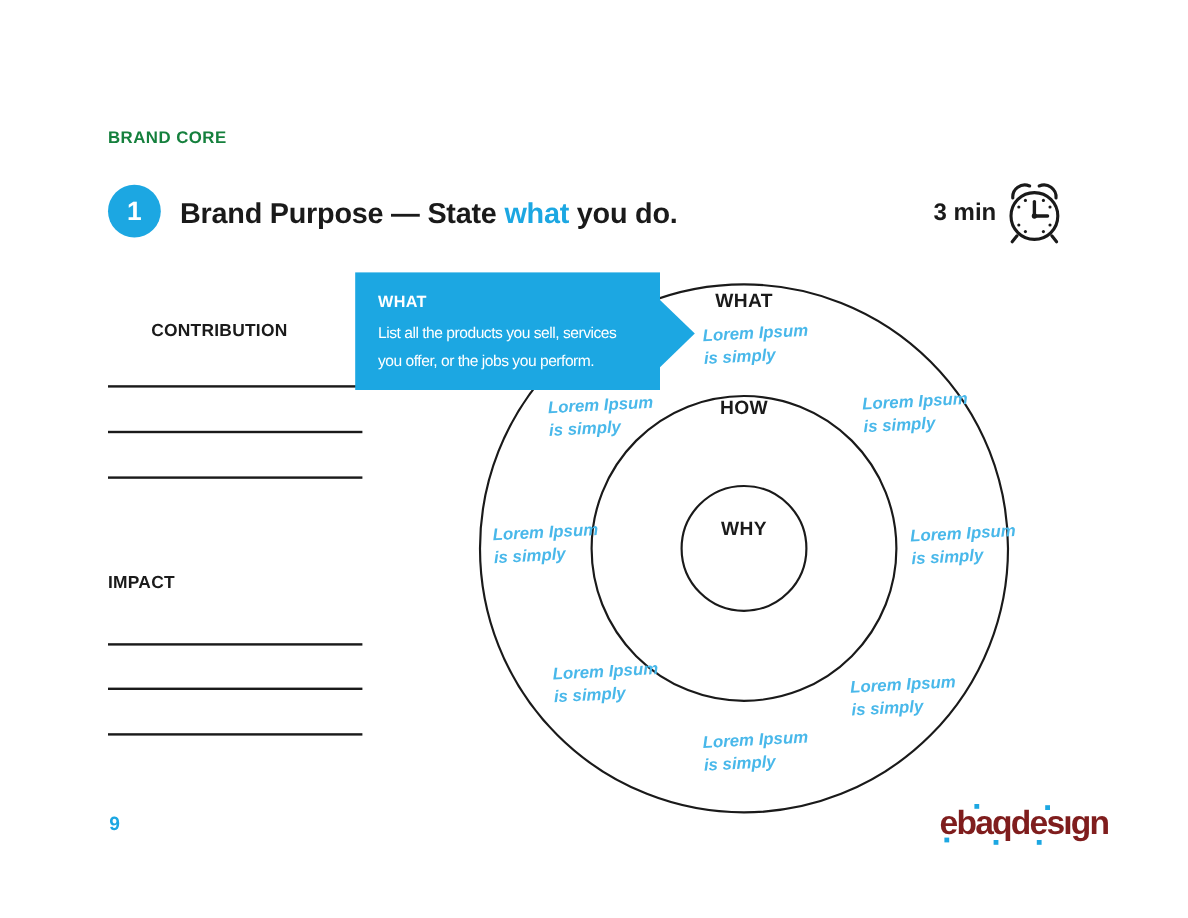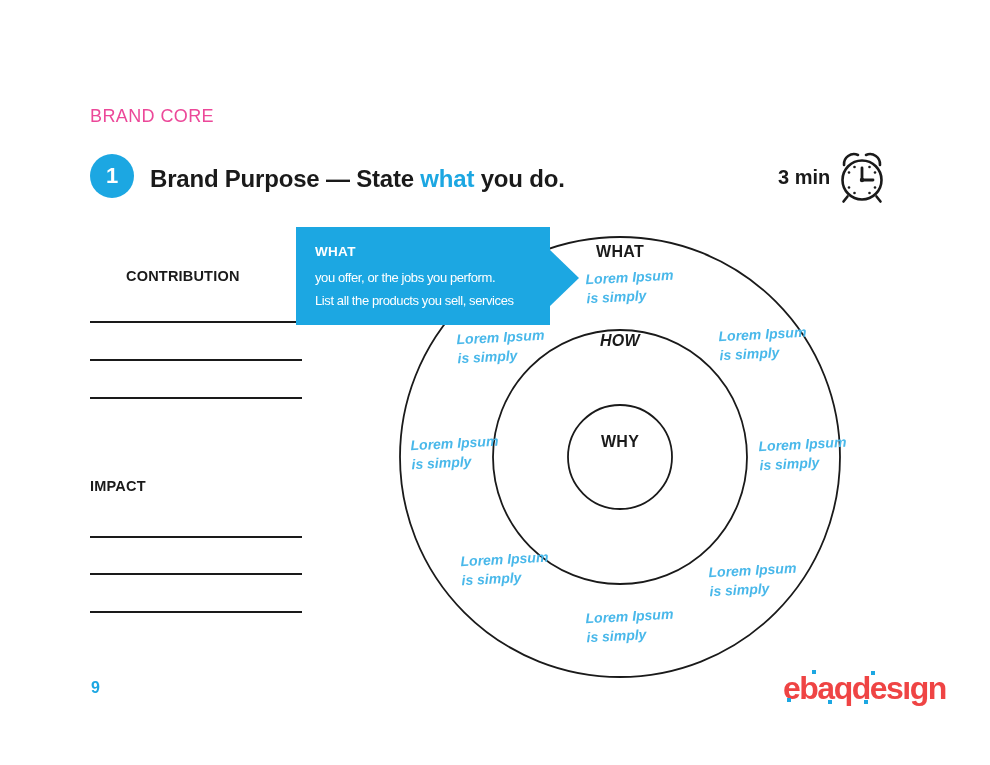--- a/index.html
+++ b/index.html
@@ -5,21 +5,21 @@
   * { margin:0; padding:0; box-sizing:border-box; }
   body { background:#e8e8e8; font-family:"Liberation Sans", sans-serif; }
   .page {
     position:relative; width:990px; height:765px; margin:0 auto;
     background:#ffffff; color:#1a1a1a; overflow:hidden;
     font-family:"Liberation Sans", sans-serif;
   }
   
   .eyebrow {
     position:absolute; left:90px; top:106px;
-    font-size:18px; font-weight:normal; letter-spacing:.4px; color:#ec4899;
+    font-size:14px; font-weight:bold; letter-spacing:.4px; color:#15803d;
   }
   .step-badge {
     position:absolute; left:90px; top:154px; width:44px; height:44px;
     background:#1CA7E2; border-radius:50%;
     display:flex; align-items:center; justify-content:center;
     color:#fff; font-size:22px; font-weight:bold;
   }
   .page-title {
     position:absolute; left:150px; top:165px;
     font-size:24px; font-weight:bold; letter-spacing:-.2px; white-space:nowrap;
@@ -57,21 +57,21 @@
   .note {
     position:absolute; z-index:3; color:#49B8EA;
     font-style:italic; font-weight:bold; font-size:14px; line-height:19px;
     transform:rotate(-3deg); white-space:nowrap;
   }
   .note span { display:block; }
   
   .page-number { position:absolute; left:91px; top:679px; font-size:16px; font-weight:bold; color:#1CA7E2; }
   .logo {
     position:absolute; left:783px; top:670px; width:130px; height:38px;
-    font-size:32px; font-weight:bold; letter-spacing:-1.5px; color:#ef4444;
+    font-size:28px; font-weight:bold; letter-spacing:-1.5px; color:#7f1d1d;
     white-space:nowrap;
   }
   .logo .dot { position:absolute; width:4px; height:4px; background:#1CA7E2; }
   .dot-e { left:4px;  top:28px; }
   .dot-a { left:29px; top:0px;  }
   .dot-q { left:45px; top:30px; }
   .dot-s { left:81px; top:30px; }
   .dot-i { left:88px; top:1px;  }
 </style>
 </head>
@@ -126,21 +126,21 @@
 
   <svg class="diagram-svg" width="450" height="450" viewBox="0 0 450 450">
     <g fill="none" stroke="#1a1a1a" stroke-width="1.8">
       <circle cx="225" cy="225" r="220"></circle>
       <circle cx="225" cy="225" r="127"></circle>
       <circle cx="225" cy="225" r="52"></circle>
     </g>
   </svg>
 
   <div class="ring-label" style="top:243px;">WHAT</div>
-  <div class="ring-label" style="top:332px;font-style:italic;">HOW</div>
+  <div class="ring-label" style="top:332px;">HOW</div>
   <div class="ring-label" style="top:433px;">WHY</div>
 
   <div class="note" style="left:586px; top:268px;">
     <span>Lorem Ipsum</span>
       <span>is simply</span>
   </div>
   <div class="note" style="left:457px; top:328px;">
     <span>Lorem Ipsum</span>
       <span>is simply</span>
   </div>
@@ -165,22 +165,22 @@
       <span>is simply</span>
   </div>
   <div class="note" style="left:586px; top:607px;">
     <span>Lorem Ipsum</span>
       <span>is simply</span>
   </div>
 
   <div class="tooltip">
     <div class="tooltip-title">WHAT</div>
     <div class="tooltip-body">
+      <div>List all the products you sell, services</div>
       <div>you offer, or the jobs you perform.</div>
-      <div>List all the products you sell, services</div>
     </div>
     <span class="tooltip-arrow"></span>
   </div>
 
   <div class="page-number">9</div>
 
   <div class="logo">
     <span>ebaqdesıgn</span>
     <span class="dot dot-e"></span>
     <span class="dot dot-a"></span>

